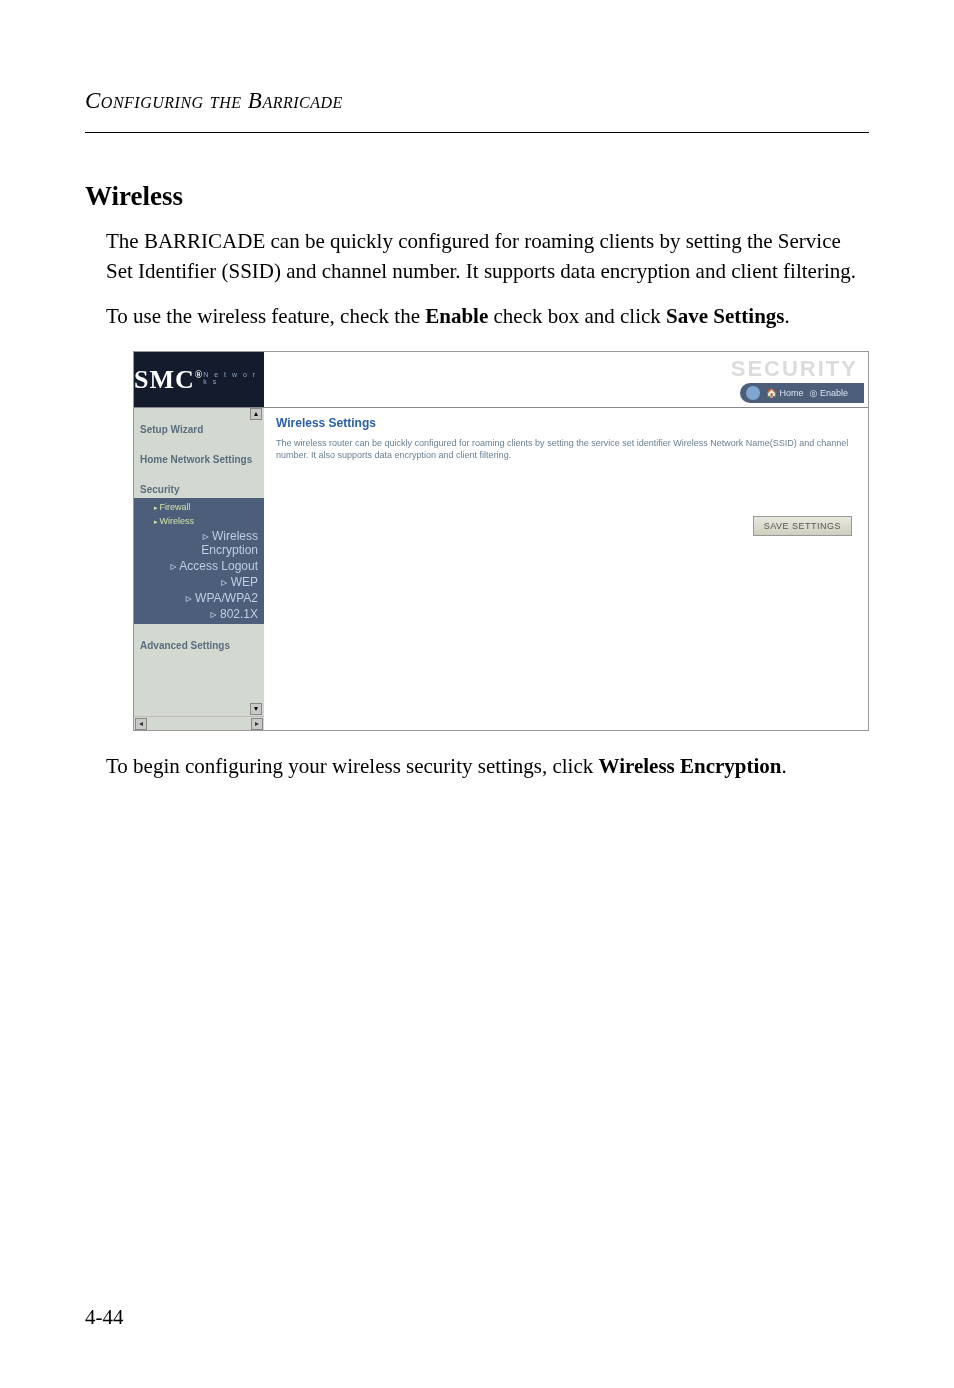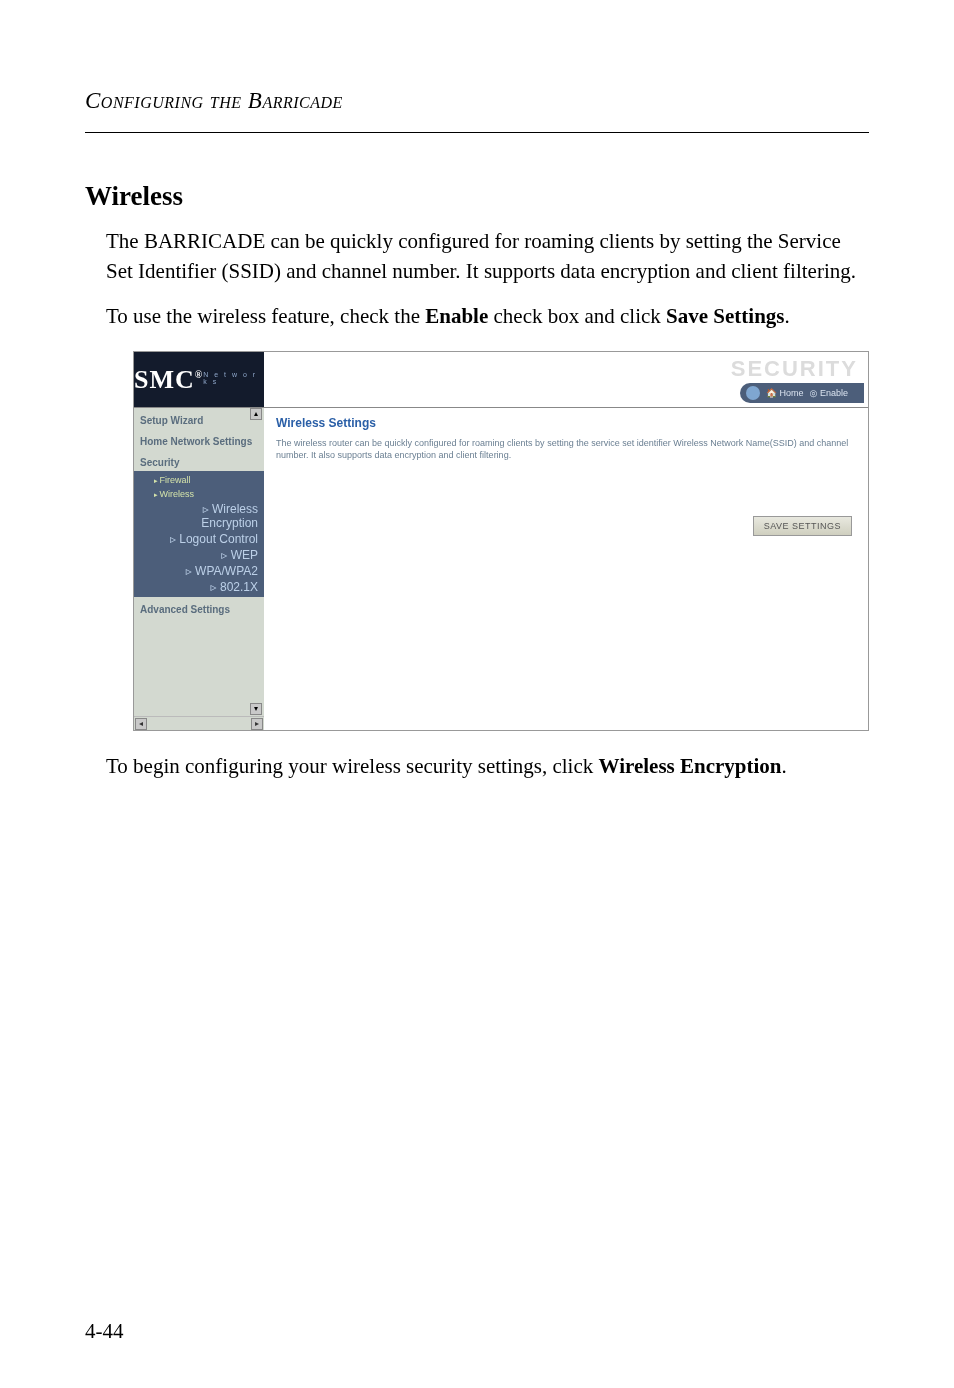--- a/index.html
+++ b/index.html
@@ -121,21 +121,21 @@
     width: 130px;
     background: #d3d9d0;
     display: flex;
     flex-direction: column;
     position: relative;
   }
   .ss-nav-block {
     color: #5a6d7e;
     font-weight: bold;
     font-size: 10px;
-    padding: 7px 6px 3px 6px;
+    padding: 16px 6px 3px 6px;
   }
   .ss-nav-subwrap {
     background: #4c5e7a;
     padding: 2px 0 2px 8px;
   }
   .ss-nav-sub {
     color: #d3e2aa;
     font-size: 9px;
     padding: 2px 6px 2px 12px;
   }
@@ -257,21 +257,21 @@
     top: 108px;
     background: linear-gradient(#e8e8df, #cfcfbf);
     border: 1px solid #999;
     color: #555;
     font-size: 9px;
     padding: 4px 10px;
     letter-spacing: 0.5px;
   }
   .page-number {
     position: absolute;
-    bottom: 44px;
+    bottom: 58px;
     left: 85px;
     font-size: 21px;
   }
 </style>
 </head>
 <body>
 
 <div class="chapter-header">
   <span>Configuring the Barricade</span>
 </div>
@@ -303,21 +303,21 @@
   <div class="ss-body">
     <div class="ss-sidebar">
       <div class="ss-upcaret">▴</div>
       <div class="ss-nav-block">Setup Wizard</div>
       <div class="ss-nav-block">Home Network Settings</div>
       <div class="ss-nav-block">Security</div>
       <div class="ss-nav-subwrap">
         <div class="ss-nav-sub ss-nav-bullet">Firewall</div>
         <div class="ss-nav-sub ss-nav-bullet">Wireless</div>
         <div class="ss-nav-subsub">▹ <span>Wireless Encryption</span></div>
-        <div class="ss-nav-subsub">▹ <span>Logout Control</span></div>
+        <div class="ss-nav-subsub">▹ <span>Access Logout</span></div>
         <div class="ss-nav-subsub">▹ <span>WEP</span></div>
         <div class="ss-nav-subsub">▹ <span>WPA/WPA2</span></div>
         <div class="ss-nav-subsub">▹ <span>802.1X</span></div>
       </div>
       <div class="ss-nav-block">Advanced Settings</div>
       <div class="ss-dncaret">▾</div>
       <div class="ss-sidebar-bottom">
         <div class="ss-scroll-left">◂</div>
         <div class="ss-scroll-right">▸</div>
       </div>

